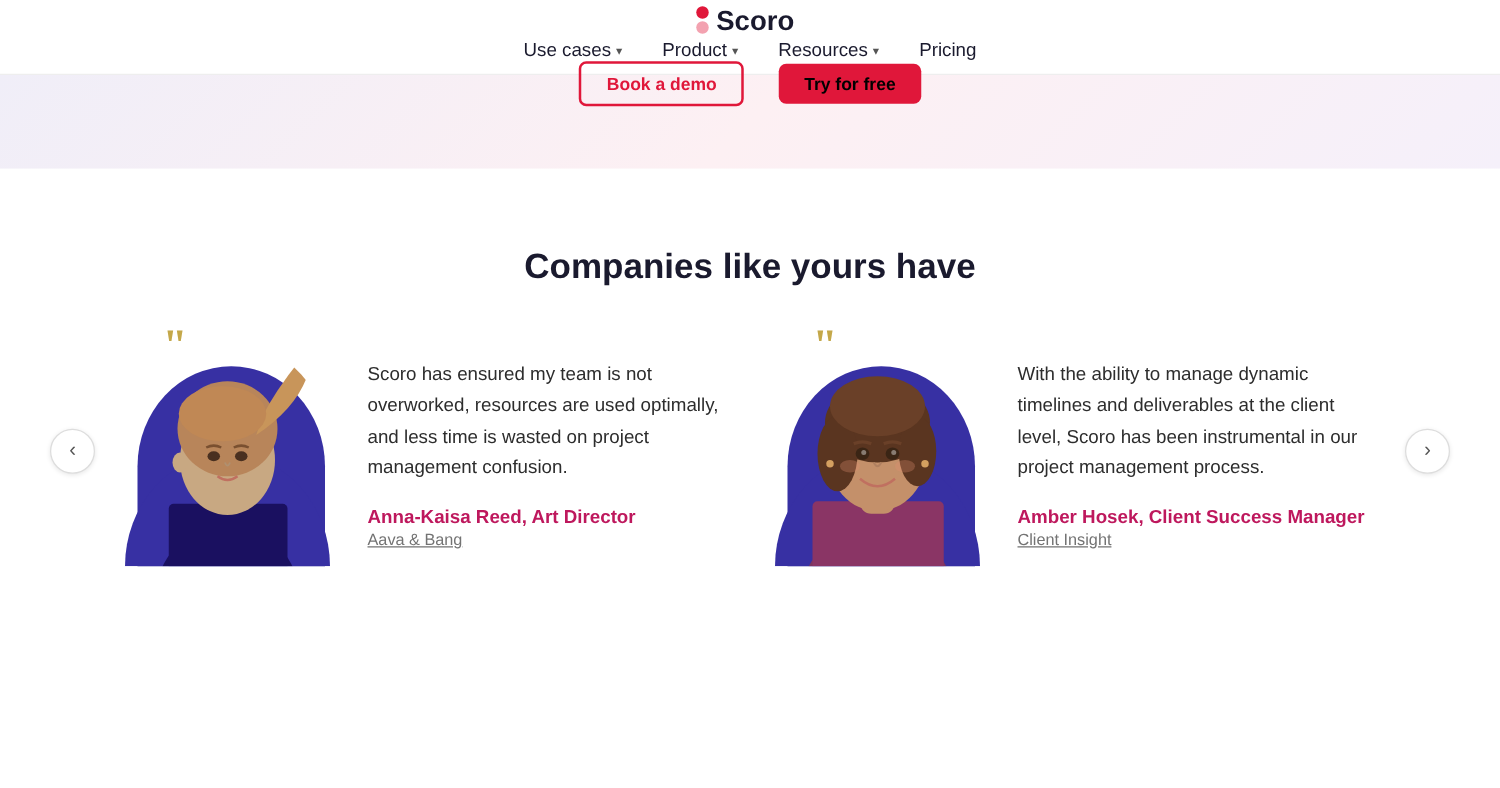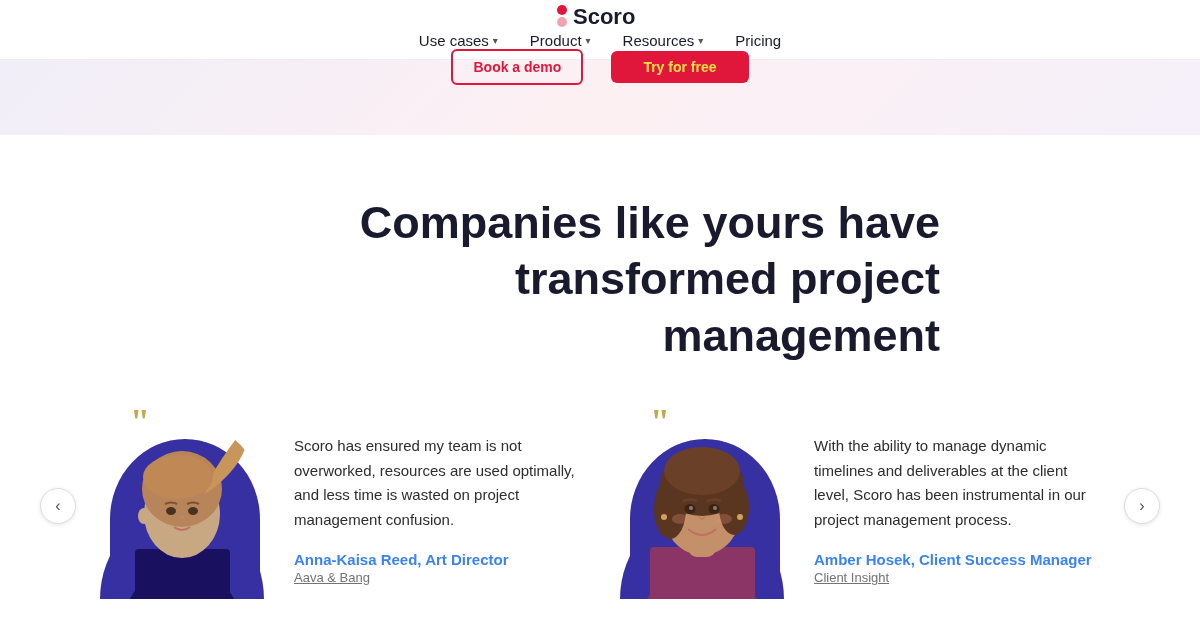--- a/index.html
+++ b/index.html
@@ -20,39 +20,39 @@
       text-decoration: none; white-space: nowrap;
     }
     .nav-link .chevron { font-size: 10px; color: #555; }
     .nav-actions { display: flex; align-items: center; gap: 28px; }
     .btn-demo {
       padding: 8px 20px; border: 2px solid #e0173a; color: #e0173a;
       background: transparent; border-radius: 6px; font-size: 14px;
       font-weight: 600; cursor: pointer; white-space: nowrap;
     }
     .btn-free {
-      padding: 8px 32px; border: none; color: #fde047;
+      padding: 8px 20px; border: none; color: #000000;
       background: #e0173a; border-radius: 6px; font-size: 14px;
       font-weight: 600; cursor: pointer; white-space: nowrap;
     }
 
     
     .hero-banner {
       background: linear-gradient(135deg, #f0eef8 0%, #fdf0f3 50%, #f5f0fa 100%);
       height: 75px;
       width: 100%;
     }
 
     
     .testimonials-section {
       background: #fff; padding: 60px 40px 80px; text-align: center;
     }
     .section-title {
-      font-size: 45px; font-weight: 700; color: #1a1a2e; line-height: 1.25;
-      max-width: 680px; margin: 0 auto 50px; text-align: right;
+      font-size: 28px; font-weight: 700; color: #1a1a2e; line-height: 1.25;
+      max-width: 680px; margin: 0 auto 38px;
     }
 
     
     .carousel-wrapper {
       position: relative; display: flex; align-items: center; justify-content: center;
     }
     .carousel-arrow {
       position: absolute; top: 50%; transform: translateY(-50%);
       width: 36px; height: 36px; background: #fff; border: 1px solid #ddd;
       border-radius: 50%; display: flex; align-items: center; justify-content: center;
@@ -90,21 +90,21 @@
       font-size: 36px; color: #c4a84a; line-height: 1;
       font-family: Georgia, serif; font-weight: 700;
     }
 
     .card-text { flex: 1; padding-top: 20px; }
     .card-quote {
       font-size: 15px; color: #2d2d2d; line-height: 1.65; margin-bottom: 18px;
       font-weight: 400;
     }
     .card-name {
-      font-size: 15px; font-weight: 700; color: #3b82f6; margin-bottom: 2px;
+      font-size: 15px; font-weight: 700; color: #be185d; margin-bottom: 2px;
     }
     .card-company {
       font-size: 13px; color: #737373; font-weight: 400; text-decoration: underline;
     }
   </style>
 </head>
 <body>
 
 <nav>
   <div class="nav-logo">
@@ -138,21 +138,20 @@
     <button class="btn-demo">Book a demo</button>
     <button class="btn-free">Try for free</button>
   </div>
 </nav>
 
 <div class="hero-banner"></div>
 
 <section class="testimonials-section">
   <h2 class="section-title">
     <span>Companies like yours have</span><br>
-    <span>transformed project management</span>
   </h2>
 
   <div class="carousel-wrapper">
     <button class="carousel-arrow arrow-left">
       <span>‹</span>
     </button>
 
     <div class="cards-row">
 
       <div class="testimonial-card">

